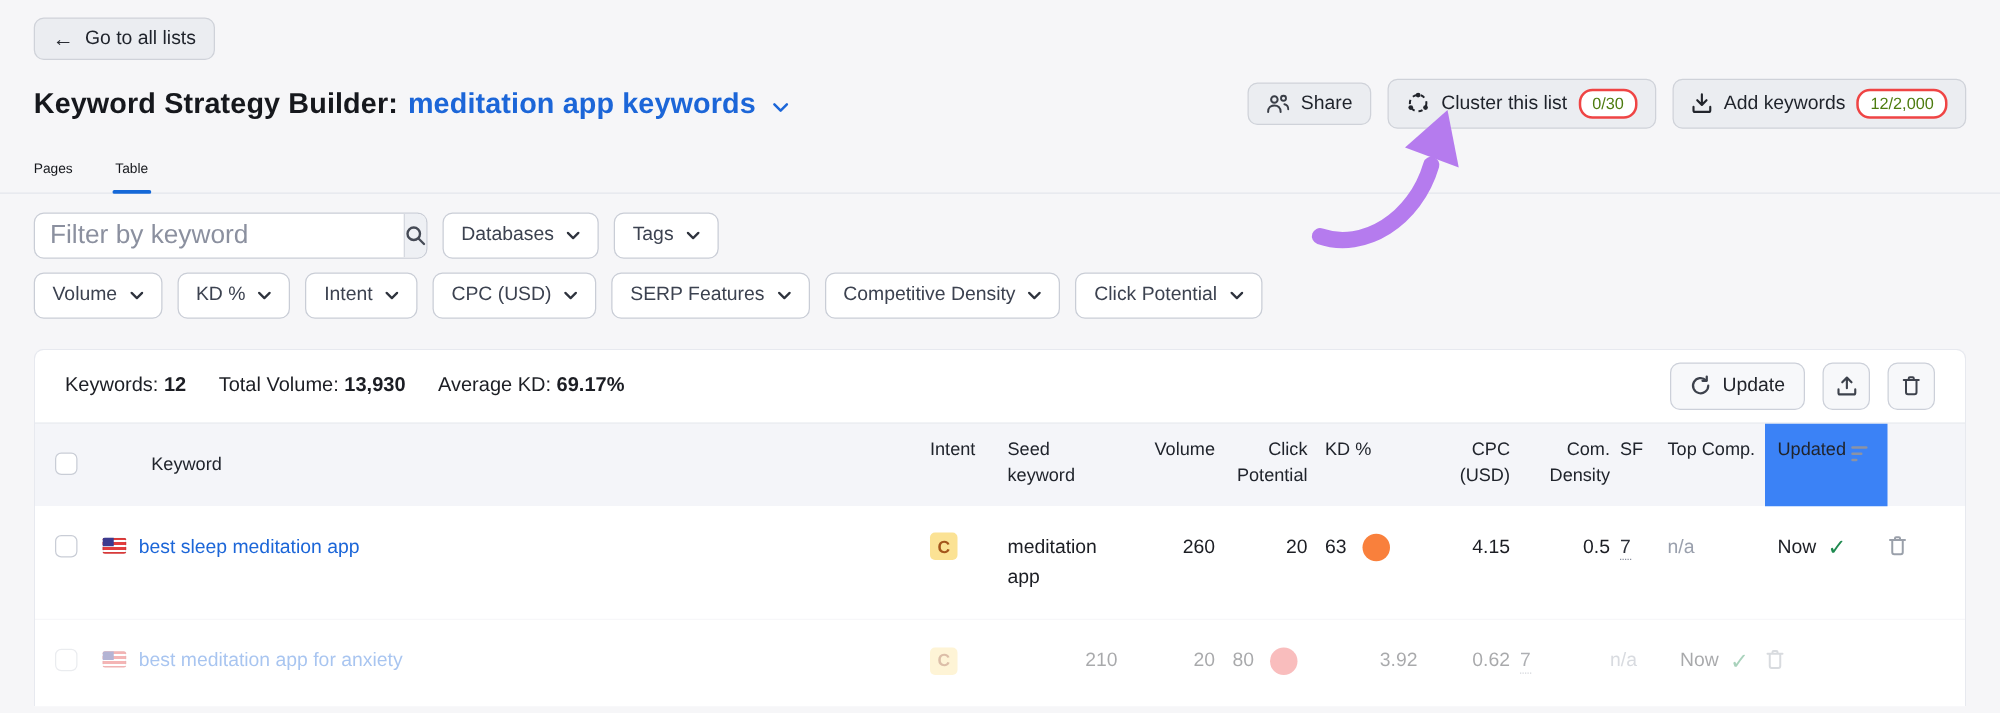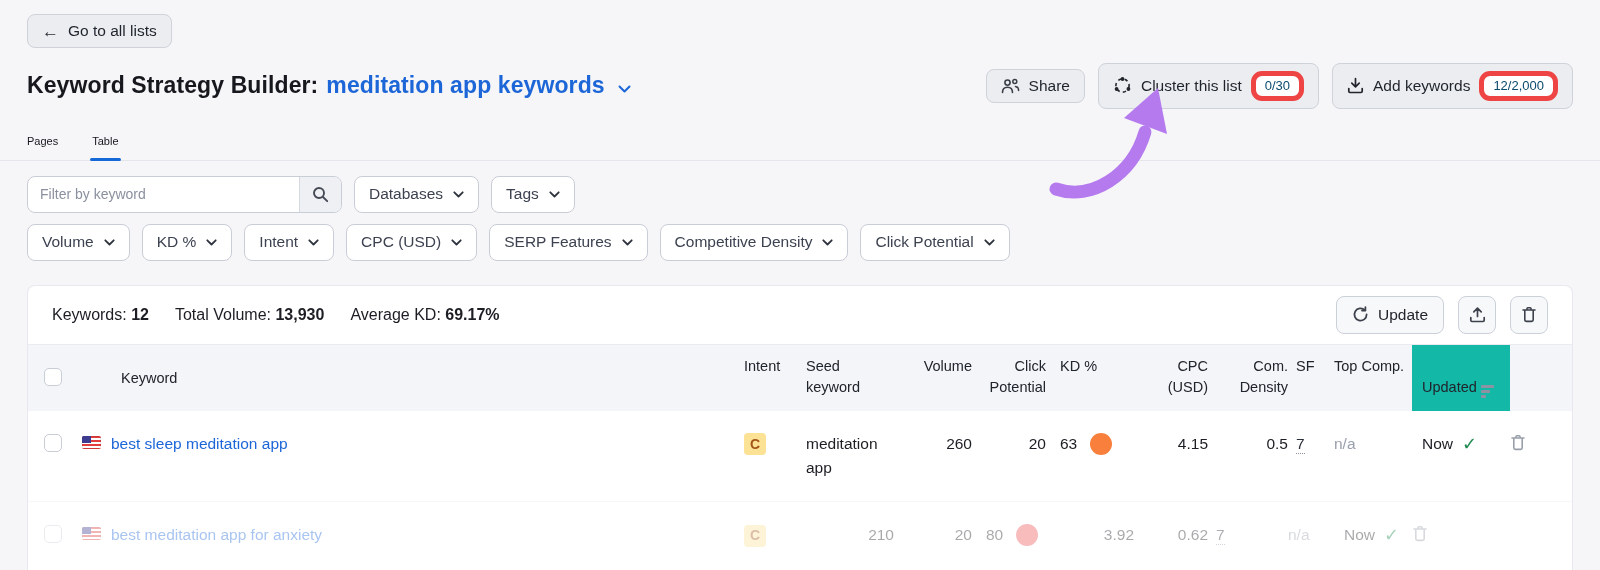--- a/index.html
+++ b/index.html
@@ -11,22 +11,22 @@
   .pad { padding-left:27px; padding-right:27px; }
 
   
   .btn-gray {
     display:inline-flex; align-items:center; gap:9px;
     background:#ebedf1; border:1px solid #cfd2d9; border-radius:8px;
     padding:7px 14px; font-size:15.5px; color:#1f232b; cursor:pointer;
     white-space:nowrap;
   }
   .btn-gray .cnt-pill {
-    background:#ffffff; border:5px solid #ef4444; border-radius:11px;
-    font-size:13px; color:#0c4a6e; padding:2px 9px; line-height:1.2;
+    background:#ffffff; border:2px solid #ef4444; border-radius:11px;
+    font-size:13px; color:#4d7c0f; padding:2px 9px; line-height:1.2;
   }
   .back-row { padding-top:14px; }
   .back-arrow { font-size:17px; line-height:1; color:#2a2d34; }
 
   
   .title-row { display:flex; align-items:center; margin-top:15px; }
   .page-title { font-size:23px; font-weight:700; color:#16181d; letter-spacing:.1px; }
   .list-name { color:#1c66d8; margin-left:8px; }
   .chev-blue { margin-left:7px; }
   .title-actions { margin-left:auto; display:flex; gap:13px; align-items:center; }
@@ -41,21 +41,21 @@
   }
 
   
   .filter-row { display:flex; gap:12px; margin-top:15px; flex-wrap:nowrap; }
   .filter-row.second { margin-top:11px; }
   .kw-filter {
     display:flex; align-items:stretch; width:315px; height:37px;
     border:1px solid #c9cdd6; border-radius:8px; background:#fff; overflow:hidden;
   }
   .kw-filter input {
-    border:none; outline:none; flex:1; padding:0 12px; font-size:14px;
+    border:none; outline:none; flex:1; padding:0 12px; font-size:21px;
     font-family:inherit; color:#1c1e24; background:transparent;
   }
   .kw-filter input::placeholder { color:#8b909f; }
   .search-seg {
     width:42px; display:flex; align-items:center; justify-content:center;
     background:#eef0f4; border-left:1px solid #d6d9e0; cursor:pointer;
   }
   .dropdown {
     display:inline-flex; align-items:center; gap:10px; height:37px;
     background:#fff; border:1px solid #c9cdd6; border-radius:8px;
@@ -95,21 +95,21 @@
   .grid {
     display:grid;
     grid-template-columns:54px 1fr 62px 88px 78px 74px 88px 74px 80px 46px 78px 98px 62px;
     align-items:start;
   }
   .thead { background:#f4f5f9; border-top:1px solid #e9ebf0; font-size:14.5px; color:#20242c; }
   .thead > div { padding:11px 0 13px; line-height:1.45; min-height:64px; }
   .c-check { padding-left:16px !important; }
   .c-right { text-align:right; }
   .c-updated-h {
-    background:#14b8a6; align-self:stretch; display:flex; align-items:flex-end;
+    background:#3b82f6; align-self:stretch; display:flex; align-items:flex-start;
     gap:4px; padding-left:10px !important; overflow:hidden; white-space:nowrap;
   }
   .sort-icon { display:inline-flex; flex-direction:column; gap:2.5px; margin-top:7px; }
   .sort-icon i { display:block; height:2.5px; background:#8d93a3; border-radius:1px; }
   .sort-icon i:nth-child(1){ width:13px; } .sort-icon i:nth-child(2){ width:9px; } .sort-icon i:nth-child(3){ width:5px; }
 
   .trow { background:#fff; font-size:15.5px; color:#1c1e24; }
   .trow > div { padding-top:21px; padding-bottom:21px; line-height:1.55; }
   .trow.second { border-top:1px solid #e9ebf0; opacity:.38; }
   .kw-cell { display:flex; align-items:flex-start; gap:10px; }

